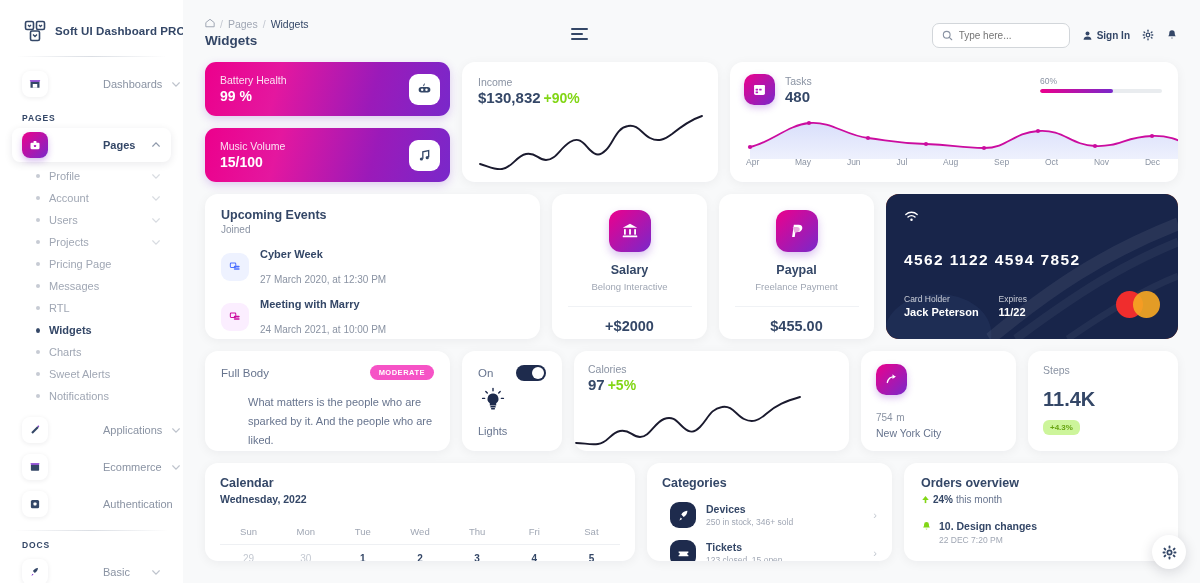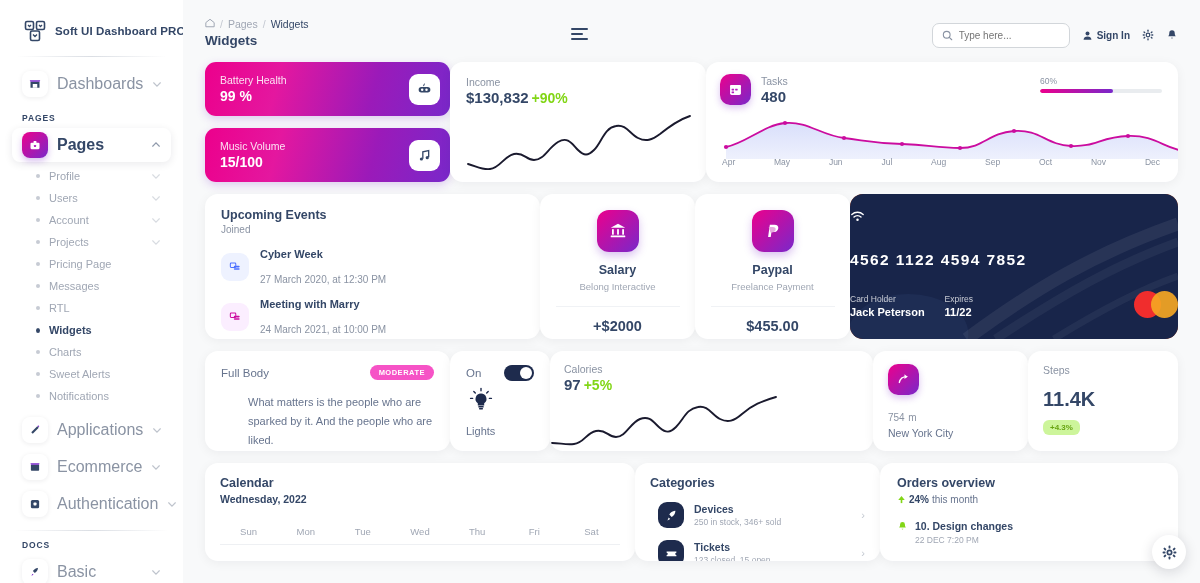--- a/index.html
+++ b/index.html
@@ -31,21 +31,21 @@
     border-radius: 8px; cursor: pointer;
   }
   .nav-item.active { background: #fff; box-shadow: 0 2px 9px rgba(20,20,43,.09); }
   .nav-ico {
     width: 26px; height: 26px; flex: 0 0 26px; border-radius: 8px;
     background: #fff; box-shadow: 0 1px 5px rgba(20,20,43,.08);
     display: flex; align-items: center; justify-content: center;
   }
   .nav-ico.grad { background: linear-gradient(135deg,#ec008c 0%,#7928ca 100%); box-shadow: 0 3px 6px rgba(121,40,202,.30); }
   .nav-ico svg { display: block; }
-  .nav-label { font-size: 16px; color: #8a93a3; white-space: nowrap; flex: 1; }
+  .nav-label { font-size: 11px; color: #8a93a3; white-space: nowrap; flex: 1; margin-left: 46px; }
   .nav-item.active .nav-label { color: #344767; font-weight: 700; }
   .chev { width: 10px; height: 10px; flex: 0 0 10px; opacity: .55; }
   .nav-section { font-size: 8.5px; font-weight: 700; letter-spacing: .9px; color: #344767; padding: 9px 10px 5px 10px; text-transform: uppercase; }
 
   .sub { padding-left: 0; }
   .sub-item { display: flex; align-items: center; gap: 9px; height: 22px; padding: 0 10px 0 18px; cursor: pointer; }
   .dot { width: 4px; height: 4px; border-radius: 50%; background: #c7cbd4; flex: 0 0 4px; margin-left: 6px; }
   .sub-item.active .dot { background: #344767; width: 5px; height: 5px; }
   .sub-label { font-size: 11px; color: #a0a7b4; flex: 1; white-space: nowrap; }
   .sub-item.active .sub-label { color: #344767; font-weight: 700; }
@@ -68,21 +68,21 @@
   .topright { display: flex; align-items: center; gap: 12px; margin-top: 5px; }
   .search {
     width: 138px; height: 25px; border: 1px solid #d2d6da; border-radius: 7px;
     display: flex; align-items: center; gap: 6px; padding: 0 9px; background: #fff;
   }
   .search input { border: 0; outline: 0; font-size: 10px; color: #8a93a3; background: transparent; width: 100%; font-family: inherit; }
   .tr-link { display: flex; align-items: center; gap: 4px; font-size: 10px; color: #344767; font-weight: 600; cursor: pointer; }
 
   
   .grid { padding: 0 22px; }
-  .row { display: flex; margin-bottom: 12px; justify-content: flex-end; }
+  .row { display: flex; gap: 12px; margin-bottom: 12px; justify-content: flex-end; }
   .card { background: #fff; border-radius: 13px; box-shadow: 0 2px 11px rgba(20,20,43,.055); position: relative; overflow: hidden; }
 
   
   .col-left { width: 245px; flex: 0 0 245px; display: flex; flex-direction: column; gap: 12px; }
   .gcard {
     height: 54px; border-radius: 11px; padding: 0 10px 0 15px;
     background: linear-gradient(105deg, #ec008c 0%, #e4179f 30%, #9b1ab9 68%, #7928ca 100%);
     display: flex; align-items: center; justify-content: space-between;
     box-shadow: 0 3px 10px rgba(121,40,202,.22);
   }
@@ -122,21 +122,21 @@
   .pay { flex: 0 0 155px; height: 145px; display: flex; flex-direction: column; align-items: center; padding-top: 16px; }
   .pay-ico { width: 42px; height: 42px; border-radius: 12px; background: linear-gradient(135deg,#ec008c 0%,#7928ca 100%); display: flex; align-items: center; justify-content: center; box-shadow: 0 4px 9px rgba(121,40,202,.28); }
   .pay-t { font-size: 12.5px; font-weight: 700; color: #344767; margin-top: 11px; }
   .pay-s { font-size: 9.5px; color: #a0a7b4; margin-top: 4px; }
   .pay-div { width: 80%; height: 1px; background: #f0f2f5; margin: 14px 0 0 0; }
   .pay-amt { font-size: 14.5px; font-weight: 700; color: #344767; margin-top: 11px; }
 
   
   .ccard {
     flex: 1; height: 145px; border-radius: 13px; position: relative; overflow: hidden;
-    background: #c2410c; padding: 15px 0; color: #fff;
+    background: #c2410c; padding: 15px 18px; color: #fff;
   }
   .cc-num { font-size: 15.5px; font-weight: 700; letter-spacing: 1.4px; margin-top: 24px; }
   .cc-bot { display: flex; align-items: flex-end; justify-content: space-between; margin-top: 22px; }
   .cc-f { margin-right: 20px; }
   .cc-fl { font-size: 8.5px; color: rgba(255,255,255,.75); }
   .cc-fv { font-size: 11px; font-weight: 700; margin-top: 2px; }
   .mc { position: relative; width: 44px; height: 27px; }
   .mc i { position: absolute; top: 0; width: 27px; height: 27px; border-radius: 50%; }
   .mc i:nth-child(1){ left: 0; background: #f02d2d; }
   .mc i:nth-child(2){ right: 0; background: #f5a623; opacity: .92; }
@@ -273,29 +273,29 @@
         <div class="sub-item">
           <span class="dot"></span>
           <span class="sub-label">Profile</span>
           <svg class="chev" viewBox="0 0 12 12">
               <path d="M2 4.5 L6 8.5 L10 4.5" stroke="#b9bfc9" stroke-width="1.4" fill="none" stroke-linecap="round"></path>
             </svg>
         </div>
 
         <div class="sub-item">
           <span class="dot"></span>
-          <span class="sub-label">Users</span>
+          <span class="sub-label">Account</span>
           <svg class="chev" viewBox="0 0 12 12">
               <path d="M2 4.5 L6 8.5 L10 4.5" stroke="#b9bfc9" stroke-width="1.4" fill="none" stroke-linecap="round"></path>
             </svg>
         </div>
 
         <div class="sub-item">
           <span class="dot"></span>
-          <span class="sub-label">Account</span>
+          <span class="sub-label">Users</span>
           <svg class="chev" viewBox="0 0 12 12">
               <path d="M2 4.5 L6 8.5 L10 4.5" stroke="#b9bfc9" stroke-width="1.4" fill="none" stroke-linecap="round"></path>
             </svg>
         </div>
 
         <div class="sub-item">
           <span class="dot"></span>
           <span class="sub-label">Projects</span>
           <svg class="chev" viewBox="0 0 12 12">
               <path d="M2 4.5 L6 8.5 L10 4.5" stroke="#b9bfc9" stroke-width="1.4" fill="none" stroke-linecap="round"></path>
@@ -745,20 +745,29 @@
             <div class="cal-row">
               <div class="cal-dow">Sun</div>
               <div class="cal-dow">Mon</div>
               <div class="cal-dow">Tue</div>
               <div class="cal-dow">Wed</div>
               <div class="cal-dow">Thu</div>
               <div class="cal-dow">Fri</div>
               <div class="cal-dow">Sat</div>
             </div>
             <div class="cal-sep"></div>
+            <div class="cal-row">
+              <div class="cal-num mut">29</div>
+              <div class="cal-num mut">30</div>
+              <div class="cal-num">1</div>
+              <div class="cal-num">2</div>
+              <div class="cal-num">3</div>
+              <div class="cal-num">4</div>
+              <div class="cal-num">5</div>
+            </div>
           </div>
         </div>
 
         <div class="card cats">
           <div class="card-h">Categories</div>
           <div class="cat">
             <span class="cat-ico">
               <svg width="13" height="13" viewBox="0 0 16 16">
                 <path d="M12.3 2.2c-3.2.2-5.6 2.2-7 4.6l2.9 2.9c2.4-1.4 4.4-3.8 4.6-7 0-.3-.2-.5-.5-.5z" fill="#fff"></path>
                 <path d="M4.6 10.6 L3 14l3.4-1.6z" fill="#fff"></path>

